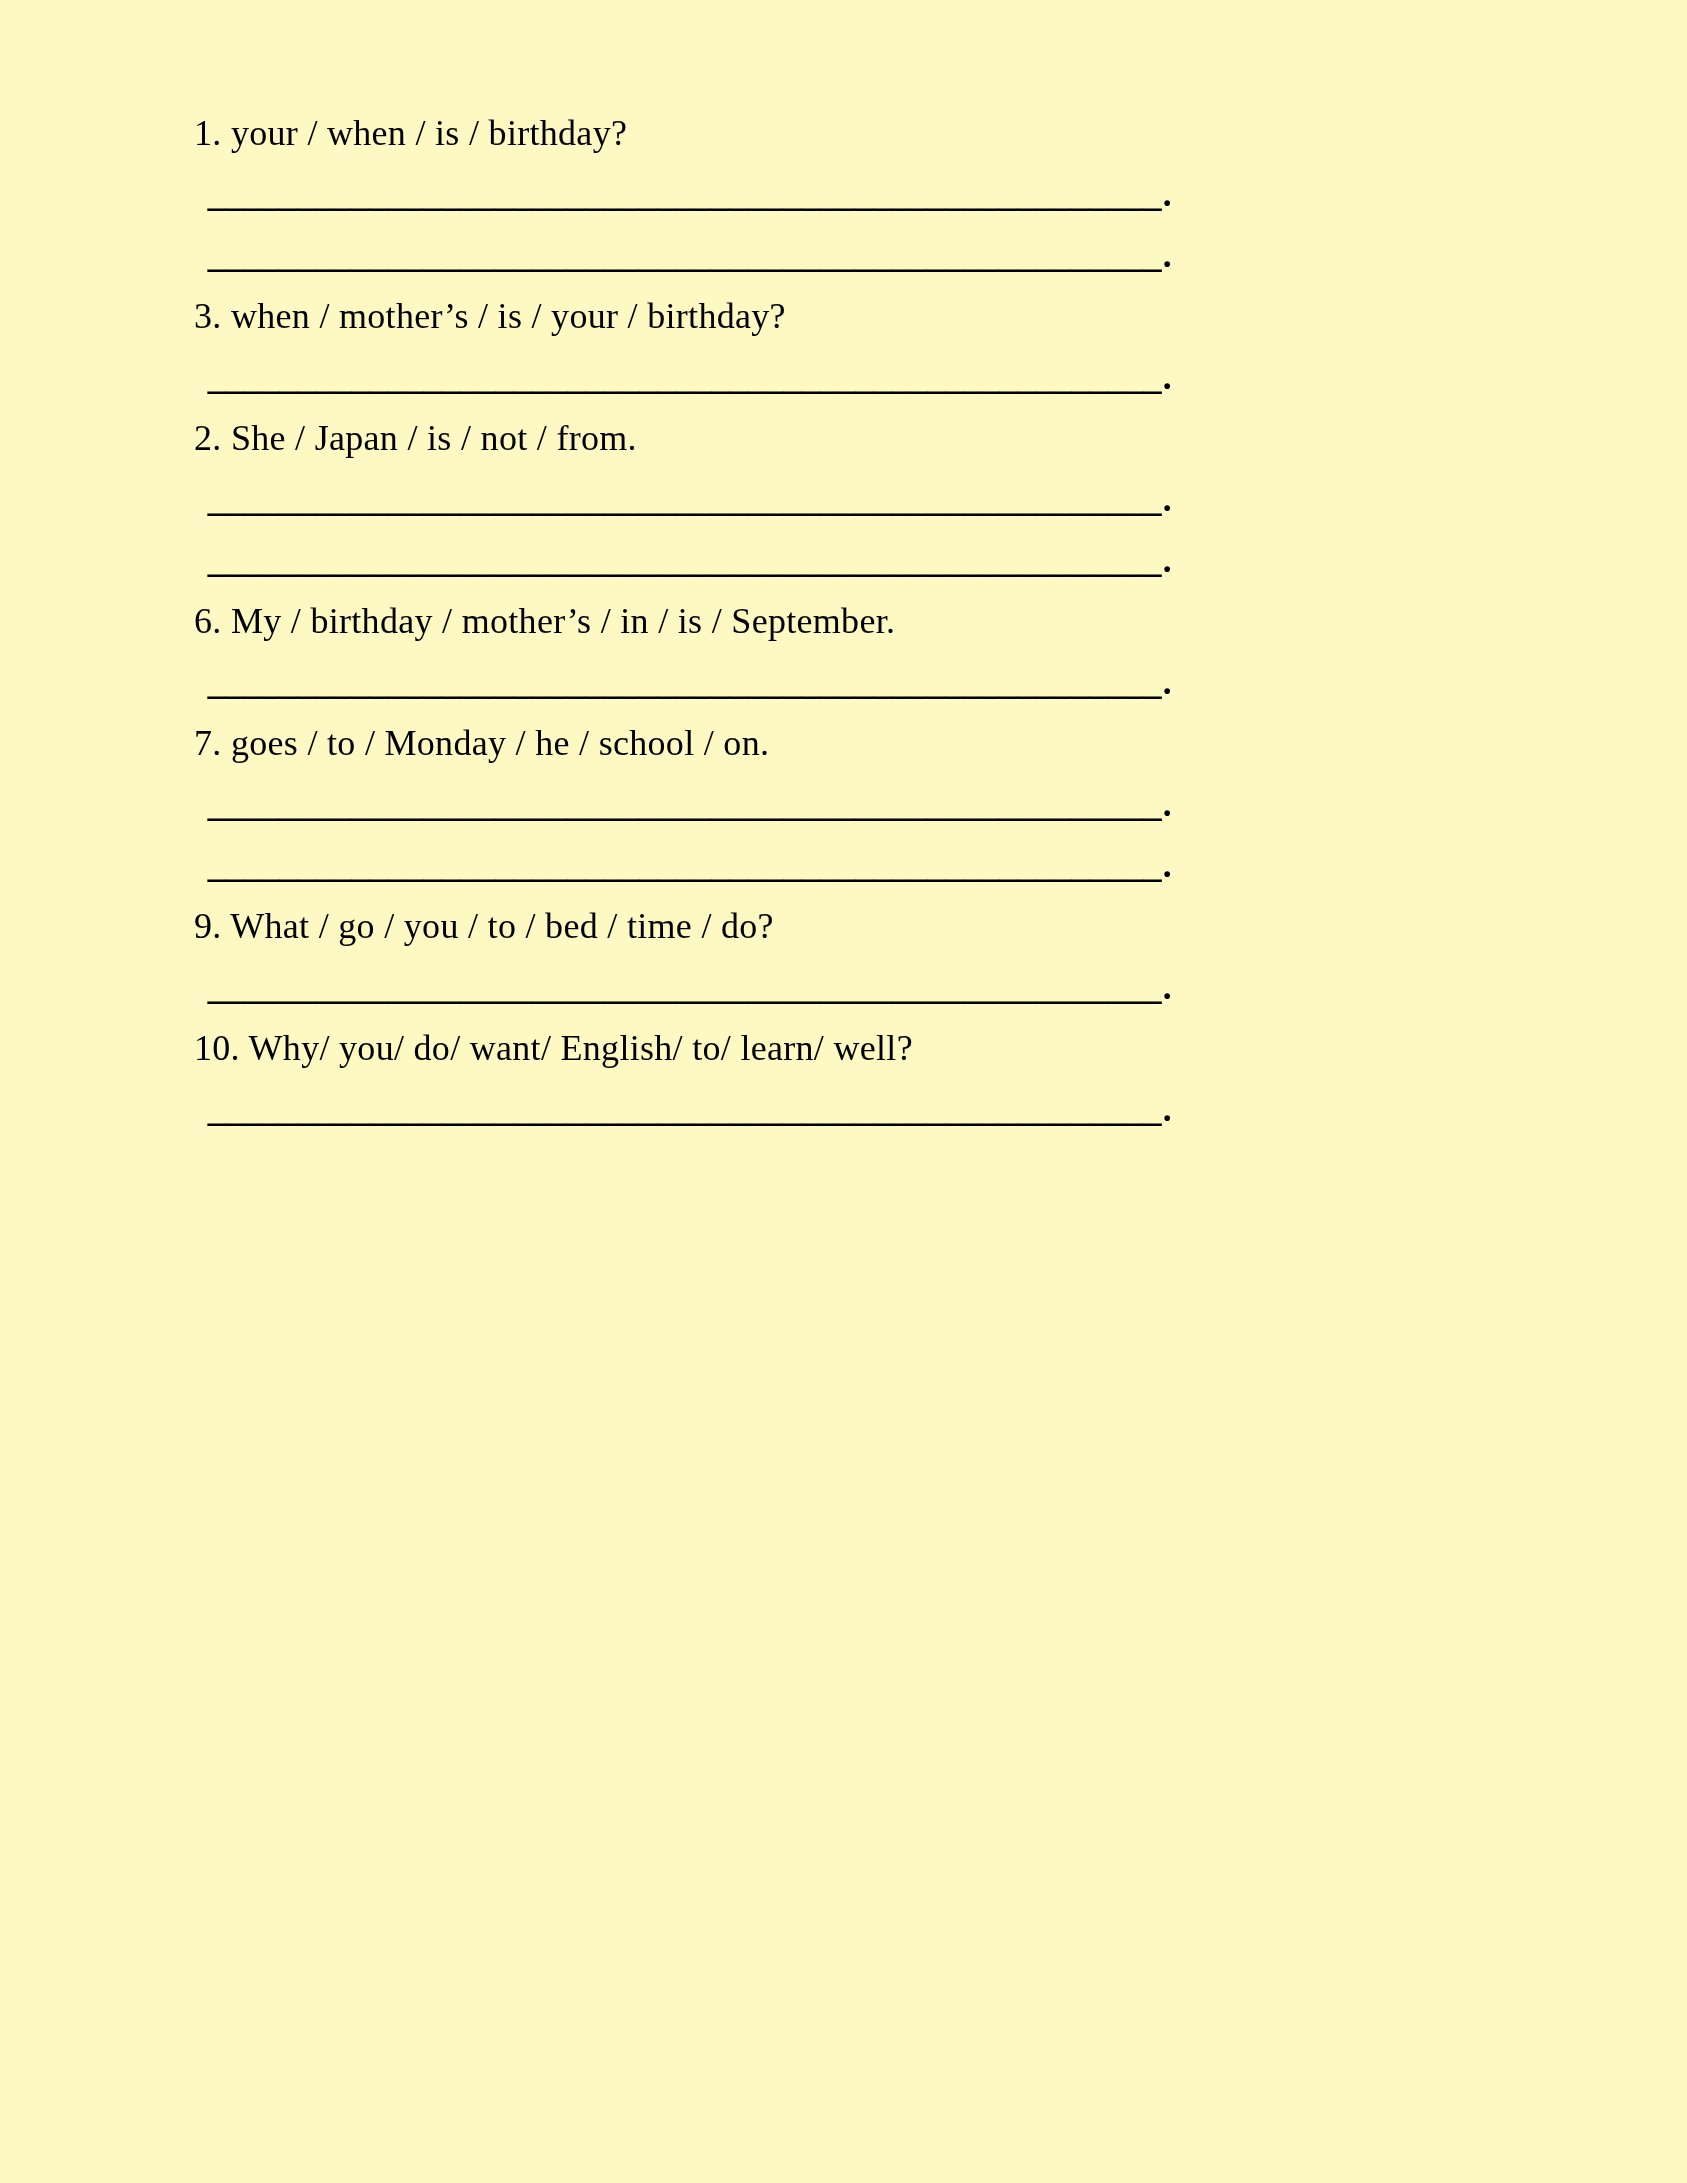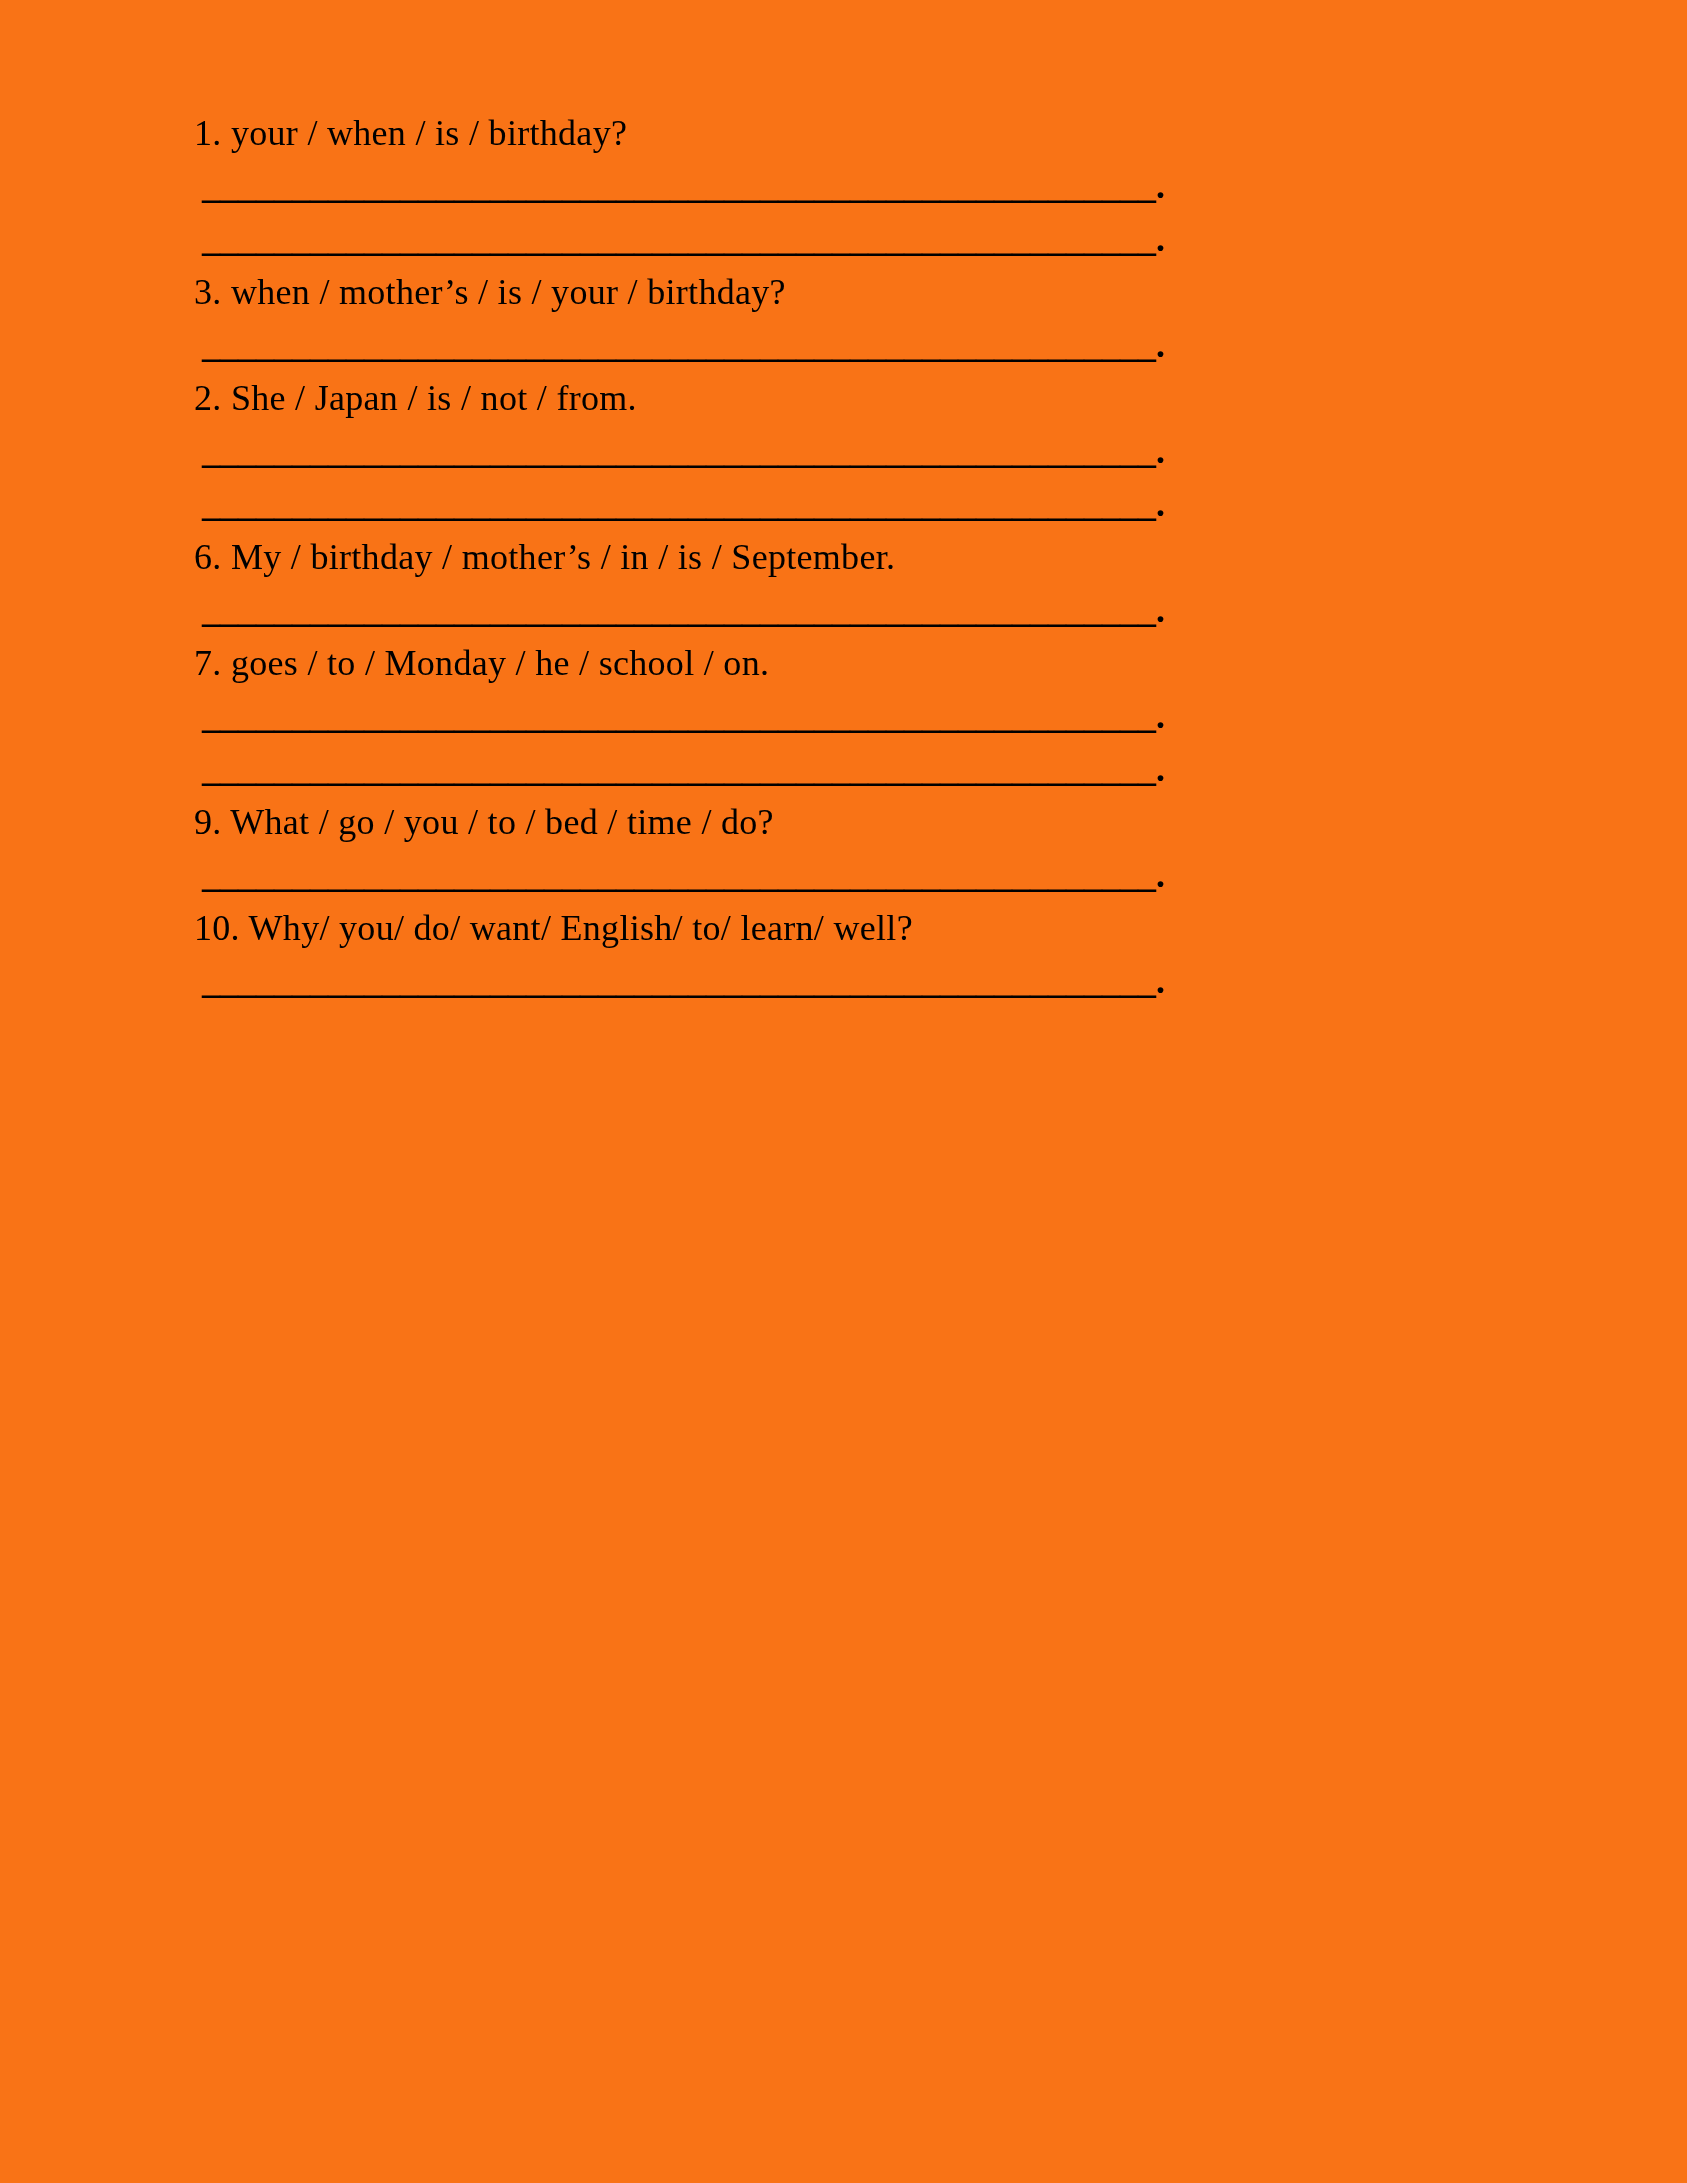--- a/index.html
+++ b/index.html
@@ -4,21 +4,21 @@
 <style>
   html, body {
     margin: 0;
     padding: 0;
     background: #ffffff;
   }
   .page {
     position: relative;
     width: 1687px;
     height: 2183px;
-    background: #f97316;
+    background: #fef9c3;
     box-sizing: border-box;
     padding: 111px 0 0 194px;
     font-family: "Liberation Serif", "DejaVu Serif", serif;
     font-size: 36px;
     color: #000000;
     overflow: hidden;
   }
   .worksheet {
     width: 992px;
   }
@@ -27,26 +27,27 @@
     padding: 0;
   }
   .prompt {
     margin: 0;
     line-height: 45px;
     height: 45px;
     white-space: pre;
     letter-spacing: 0.3px;
   }
   .answer-blank {
-    margin: 8px;
+    margin: 16px;
     line-height: 45px;
     height: 45px;
     white-space: pre;
     letter-spacing: 0;
     font-weight: bold;
+    font-style: italic;
   }
 </style>
 </head>
 <body>
 
 <div class="page">
   <div class="worksheet">
 
     <div class="item">
       <p class="prompt">1. your / when / is / birthday?</p>

